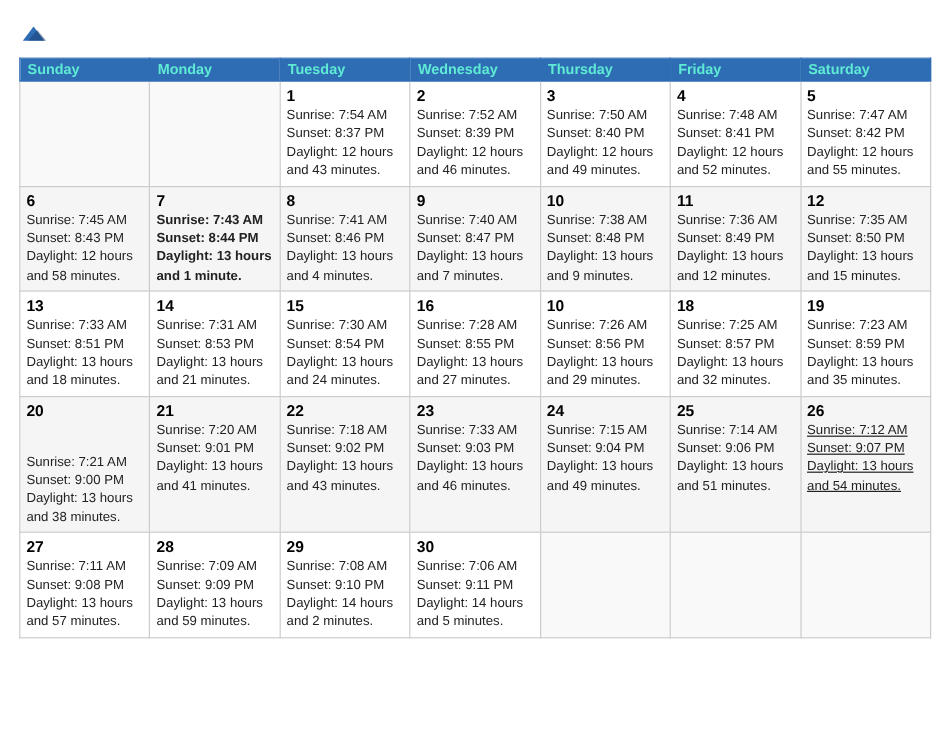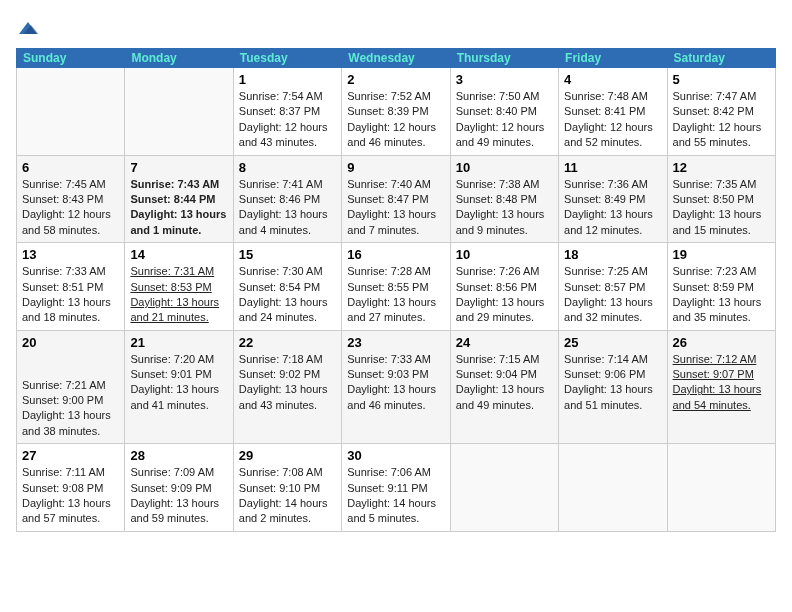--- a/index.html
+++ b/index.html
@@ -200,21 +200,21 @@
       </tr>
       <tr>
         <td>
           <span class="day-num">13</span>
           <div class="day-info" style="white-space: pre-line;">Sunrise: 7:33 AM
 Sunset: 8:51 PM
 Daylight: 13 hours and 18 minutes.</div>
         </td>
         <td>
           <span class="day-num">14</span>
-          <div class="day-info" style="white-space: pre-line; text-decoration: underline;">Sunrise: 7:31 AM
+          <div class="day-info" style="white-space: pre-line;">Sunrise: 7:31 AM
 Sunset: 8:53 PM
 Daylight: 13 hours and 21 minutes.</div>
         </td>
         <td>
           <span class="day-num">15</span>
           <div class="day-info" style="white-space: pre-line;">Sunrise: 7:30 AM
 Sunset: 8:54 PM
 Daylight: 13 hours and 24 minutes.</div>
         </td>
         <td>

